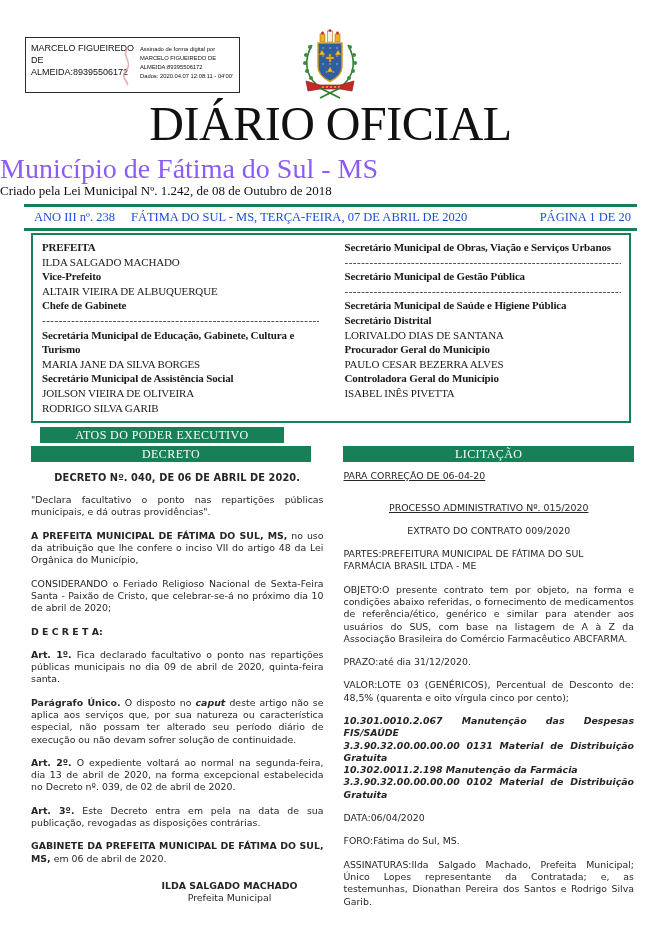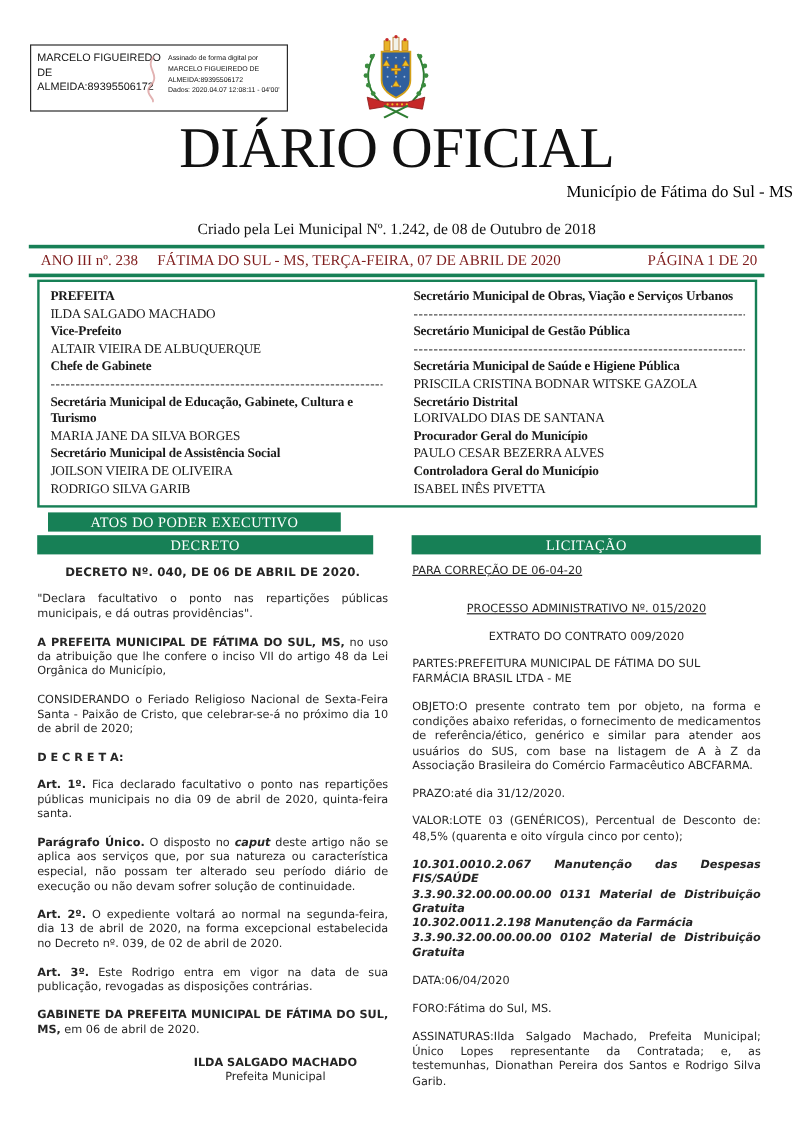--- a/index.html
+++ b/index.html
@@ -17,29 +17,29 @@
   }
   .stamp-name { font-size:9px; line-height:1.35; white-space:pre-line; width:104px; color:#111; }
   .stamp-details { font-size:5.8px; line-height:1.55; white-space:pre-line; padding-top:3px; color:#111; }
   .squiggle { position:absolute; left:90px; top:6px; opacity:.8; }
   .crest { position:absolute; left:296px; top:9px; }
   .title {
     position:absolute; top:80px; left:0; width:100%; margin:0; text-align:center;
     font-size:48px; font-weight:400; line-height:1; letter-spacing:-.5px; color:#111;
   }
   .subtitle {
-    position:absolute; top:133px; left:0; width:100%; margin:0; text-align:right;
-    font-size:14px; font-weight:400; color:#000000;
-  }
-  .tagline { position:absolute; top:163px; left:0; width:100%; text-align:center; font-size:13px; color:#111; }
+    position:absolute; top:133px; left:0; width:100%; margin:0; text-align:left;
+    font-size:28px; font-weight:400; color:#8b5cf6;
+  }
+  .tagline { position:absolute; top:163px; left:0; width:100%; text-align:left; font-size:13px; color:#111; }
   
   .datebar {
     margin:0 24px; border-top:3px solid var(--green); border-bottom:3px solid var(--green);
     display:flex; justify-content:space-between; align-items:center;
-    padding:3px 6px 3px 10px; font-size:12.5px; color:#7f1d1d;
+    padding:3px 6px 3px 10px; font-size:12.5px; color:#1d4ed8;
   }
   .datebar .edition { margin-right:16px; }
   
   .officials {
     margin:2px 30px 0 31px; border:2px solid var(--green);
     display:grid; grid-template-columns:1fr 1fr; column-gap:26px;
     padding:5px 8px 6px 9px; font-size:11px; line-height:14.6px; letter-spacing:-.15px;
   }
   .off-col { overflow:hidden; }
   .off-col .role { font-weight:bold; }
@@ -176,21 +176,20 @@
         <div class="role">Secretário Municipal de Assistência Social</div>
         <div class="name">JOILSON VIEIRA DE OLIVEIRA</div>
         <div class="name">RODRIGO SILVA GARIB</div>
       </div>
     <div class="off-col">
         <div class="role">Secretário Municipal de Obras, Viação e Serviços Urbanos</div>
         <div class="divider">----------------------------------------------------------------------</div>
         <div class="role">Secretário Municipal de Gestão Pública</div>
         <div class="divider">----------------------------------------------------------------------</div>
         <div class="role">Secretária Municipal de Saúde e Higiene Pública</div>
-        <div class="name">PRISCILA CRISTINA BODNAR WITSKE GAZOLA</div>
         <div class="role">Secretário Distrital</div>
         <div class="name">LORIVALDO DIAS DE SANTANA</div>
         <div class="role">Procurador Geral do Município</div>
         <div class="name">PAULO CESAR BEZERRA ALVES</div>
         <div class="role">Controladora Geral do Município</div>
         <div class="name">ISABEL INÊS PIVETTA</div>
       </div>
   </section>
 
   <main class="columns">
@@ -200,21 +199,21 @@
       <div class="bar bar-decreto">DECRETO</div>
       <h3 class="decree-title">DECRETO Nº. 040, DE 06 DE ABRIL DE 2020.</h3>
       <div>
           <p class="para"><span>"Declara facultativo o ponto nas repartições públicas municipais, e dá outras providências".</span></p>
           <p class="para"><span class="b">A PREFEITA MUNICIPAL DE FÁTIMA DO SUL, MS,</span><span> no uso da atribuição que lhe confere o inciso VII do artigo 48 da Lei Orgânica do Município,</span></p>
           <p class="para"><span>CONSIDERANDO o Feriado Religioso Nacional de Sexta-Feira Santa - Paixão de Cristo, que celebrar-se-á no próximo dia 10 de abril de 2020;</span></p>
           <p class="para"><span class="b">D E C R E T A:</span></p>
           <p class="para"><span class="b">Art. 1º.</span><span> Fica declarado facultativo o ponto nas repartições públicas municipais no dia 09 de abril de 2020, quinta-feira santa.</span></p>
           <p class="para"><span class="b">Parágrafo Único.</span><span> O disposto no </span><span class="i">caput</span><span> deste artigo não se aplica aos serviços que, por sua natureza ou característica especial, não possam ter alterado seu período diário de execução ou não devam sofrer solução de continuidade.</span></p>
           <p class="para"><span class="b">Art. 2º.</span><span> O expediente voltará ao normal na segunda-feira, dia 13 de abril de 2020, na forma excepcional estabelecida no Decreto nº. 039, de 02 de abril de 2020.</span></p>
-          <p class="para"><span class="b">Art. 3º.</span><span> Este Rodrigo entra em vigor na data de sua publicação, revogadas as disposições contrárias.</span></p>
+          <p class="para"><span class="b">Art. 3º.</span><span> Este Decreto entra em pela na data de sua publicação, revogadas as disposições contrárias.</span></p>
           <p class="para"><span class="b">GABINETE DA PREFEITA MUNICIPAL DE FÁTIMA DO SUL, MS,</span><span> em 06 de abril de 2020.</span></p>
         </div>
       <div class="sig">
         <div class="sig-name">ILDA SALGADO MACHADO</div>
         <div class="sig-role">Prefeita Municipal</div>
       </div>
     </div>
 
     <div class="col-right">
       <div class="bar bar-licit">LICITAÇÃO</div>

